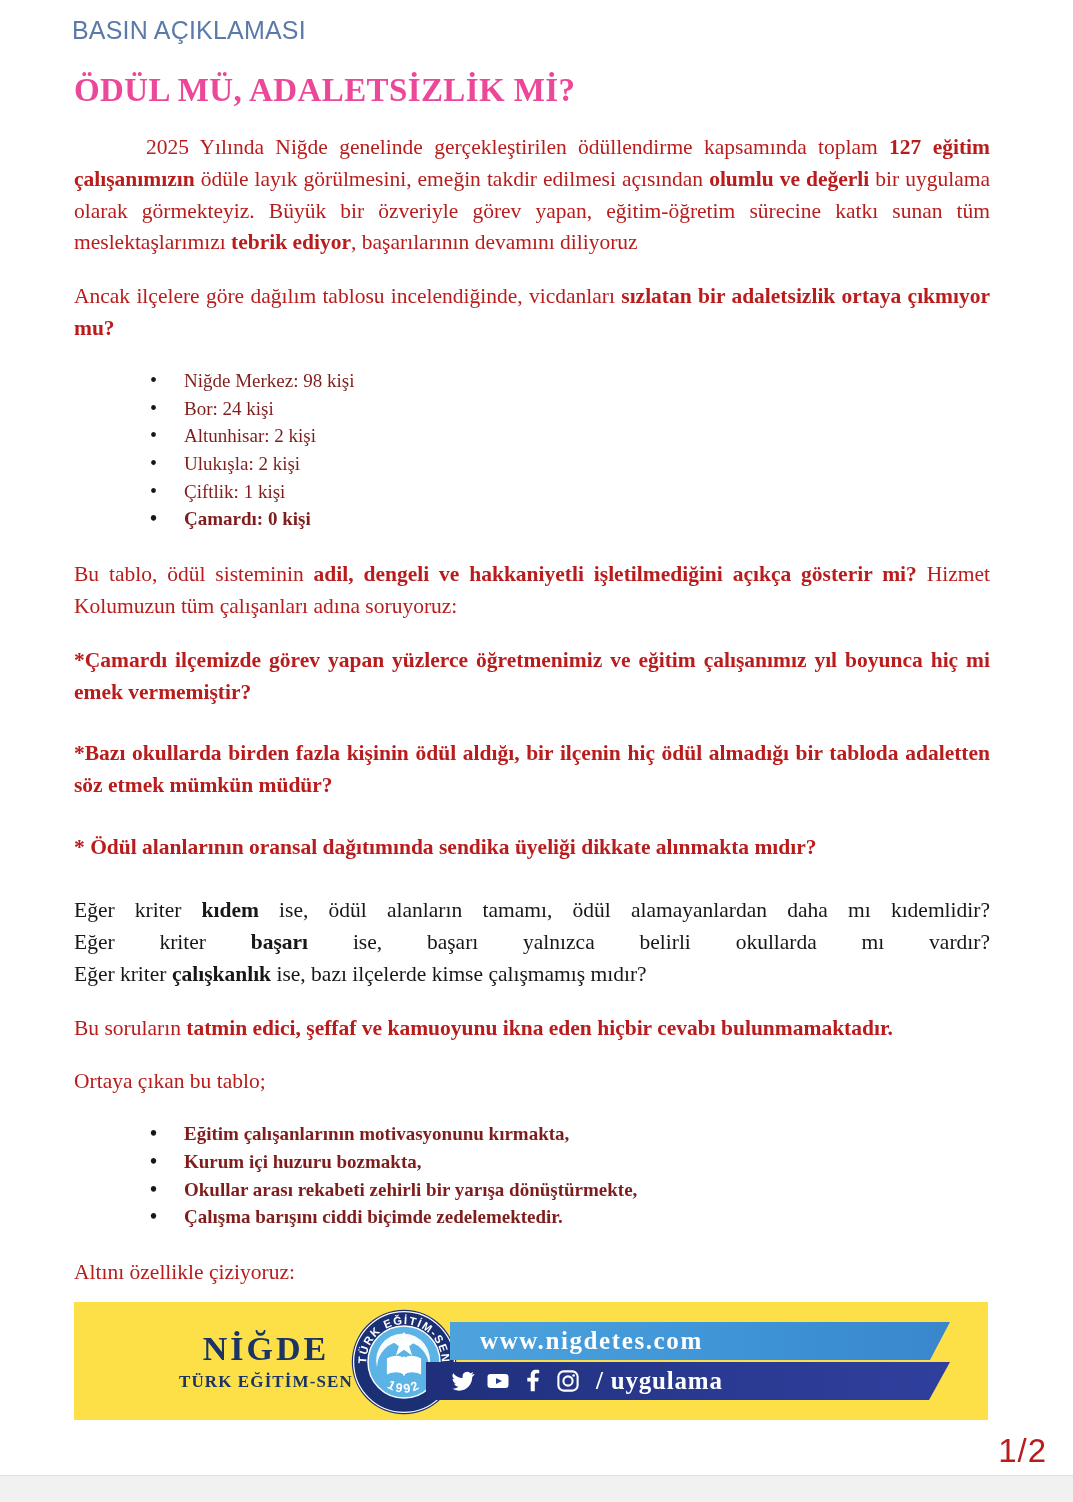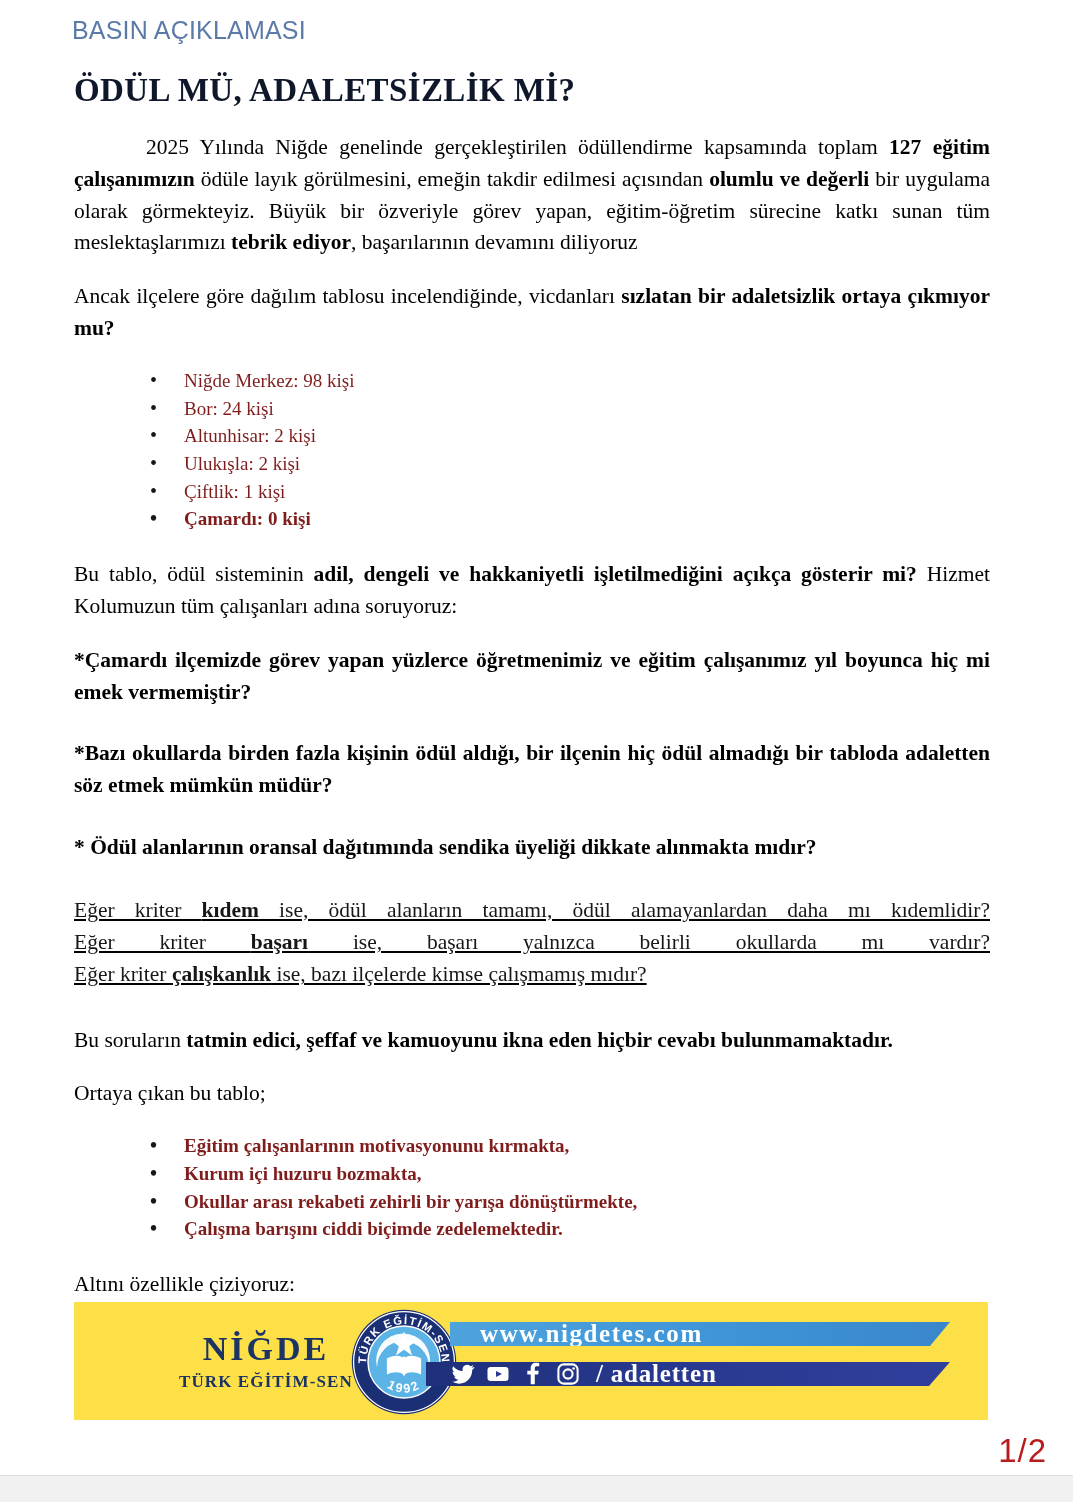--- a/index.html
+++ b/index.html
@@ -53,29 +53,29 @@
     left: 74px;
     top: 72px;
     width: 916px;
   }
 
   h1.title {
     font-family: "Liberation Serif", "DejaVu Serif", serif;
     font-size: 33px;
     font-weight: bold;
     letter-spacing: 0.4px;
-    color: #0f172a;
+    color: #ec4899;
     margin: 0 0 22px 0;
     line-height: 1.15;
   }
 
   p.para {
     font-size: 21.5px;
     line-height: 1.48;
-    color: #000000;
+    color: #b91c1c;
     margin: 0 0 22px 0;
     text-align: justify;
     text-justify: inter-word;
   }
   p.para.first { text-indent: 72px; }
   p.para.gap-lg { margin-bottom: 30px; }
 
   b, strong { font-weight: bold; }
   .u { text-underline-offset: 2px; margin-top: 40px; }
 
@@ -161,21 +161,21 @@
 
   .ribbons {
     position: absolute;
     left: 352px;
     top: 20px;
     width: 540px;
     height: 84px;
   }
   .ribbon {
     position: absolute;
-    height: 24px;
+    height: 38px;
     display: flex;
     align-items: center;
     color: #ffffff;
     font-family: "Liberation Serif", "DejaVu Serif", serif;
     font-weight: bold;
     white-space: nowrap;
   }
   .ribbon-top {
     left: 24px;
     top: 0;
@@ -242,21 +242,21 @@
     </ul>
 
     <p class="para"><span>Bu tablo, ödül sisteminin </span><b>adil, dengeli ve hakkaniyetli işletilmediğini açıkça gösterir mi?</b><span> Hizmet Kolumuzun tüm çalışanları adına soruyoruz:</span></p>
 
     <p class="para gap-lg"><b>*Çamardı ilçemizde görev yapan yüzlerce öğretmenimiz ve eğitim çalışanımız yıl boyunca hiç mi emek vermemiştir?</b></p>
 
     <p class="para gap-lg"><b>*Bazı okullarda birden fazla kişinin ödül aldığı, bir ilçenin hiç ödül almadığı bir tabloda adaletten söz etmek mümkün müdür?</b></p>
 
     <p class="para gap-lg"><b><span>* Ödül alanlarının oransal dağıtımında </span><span class="u">sendika üyeliği</span><span> dikkate alınmakta mıdır?</span></b></p>
 
-    <div class="block-just" style="margin-bottom:34px;text-decoration:underline;">
+    <div class="block-just" style="margin-bottom:22px;">
       <p class="line"><span>Eğer kriter </span><b>kıdem</b><span> ise, ödül alanların tamamı, ödül alamayanlardan daha mı kıdemlidir?</span></p>
       <p class="line"><span>Eğer kriter </span><b>başarı</b><span> ise, başarı yalnızca belirli okullarda mı vardır?</span></p>
       <p class="line last"><span>Eğer kriter </span><b>çalışkanlık</b><span> ise, bazı ilçelerde kimse çalışmamış mıdır?</span></p>
     </div>
 
     <p class="para"><span>Bu soruların </span><b>tatmin edici, şeffaf ve kamuoyunu ikna eden hiçbir cevabı bulunmamaktadır.</b></p>
 
     <p class="para">Ortaya çıkan bu tablo;</p>
 
     <ul class="bullets emphasis">
@@ -326,21 +326,21 @@
                 <path fill="#ffffff" d="M15.6 4.3h2.6V.9C17.7.8 16.4.7 14.9.7c-3.1 0-5.2 1.9-5.2 5.4v2.7H6.3v3.8h3.4v9.7h4.1v-9.7h3.4l.5-3.8h-3.9V6.5c0-1.1.3-2.2 1.8-2.2z"></path>
               </svg>
           </span>
           <span class="soc">
             <svg viewBox="0 0 24 24" width="24" height="24">
                 <rect x="2.4" y="2.4" width="19.2" height="19.2" rx="5.2" fill="none" stroke="#ffffff" stroke-width="2.1"></rect>
                 <circle cx="12" cy="12" r="4.6" fill="none" stroke="#ffffff" stroke-width="2.1"></circle>
                 <circle cx="17.6" cy="6.5" r="1.3" fill="#ffffff"></circle>
               </svg>
           </span>
-          <span class="handle">/ adaletten</span>
+          <span class="handle">/ uygulama</span>
         </div>
 
       </div>
     </div>
   </div>
 
   <div class="pagenum">1/2</div>
 
 </div>
 

